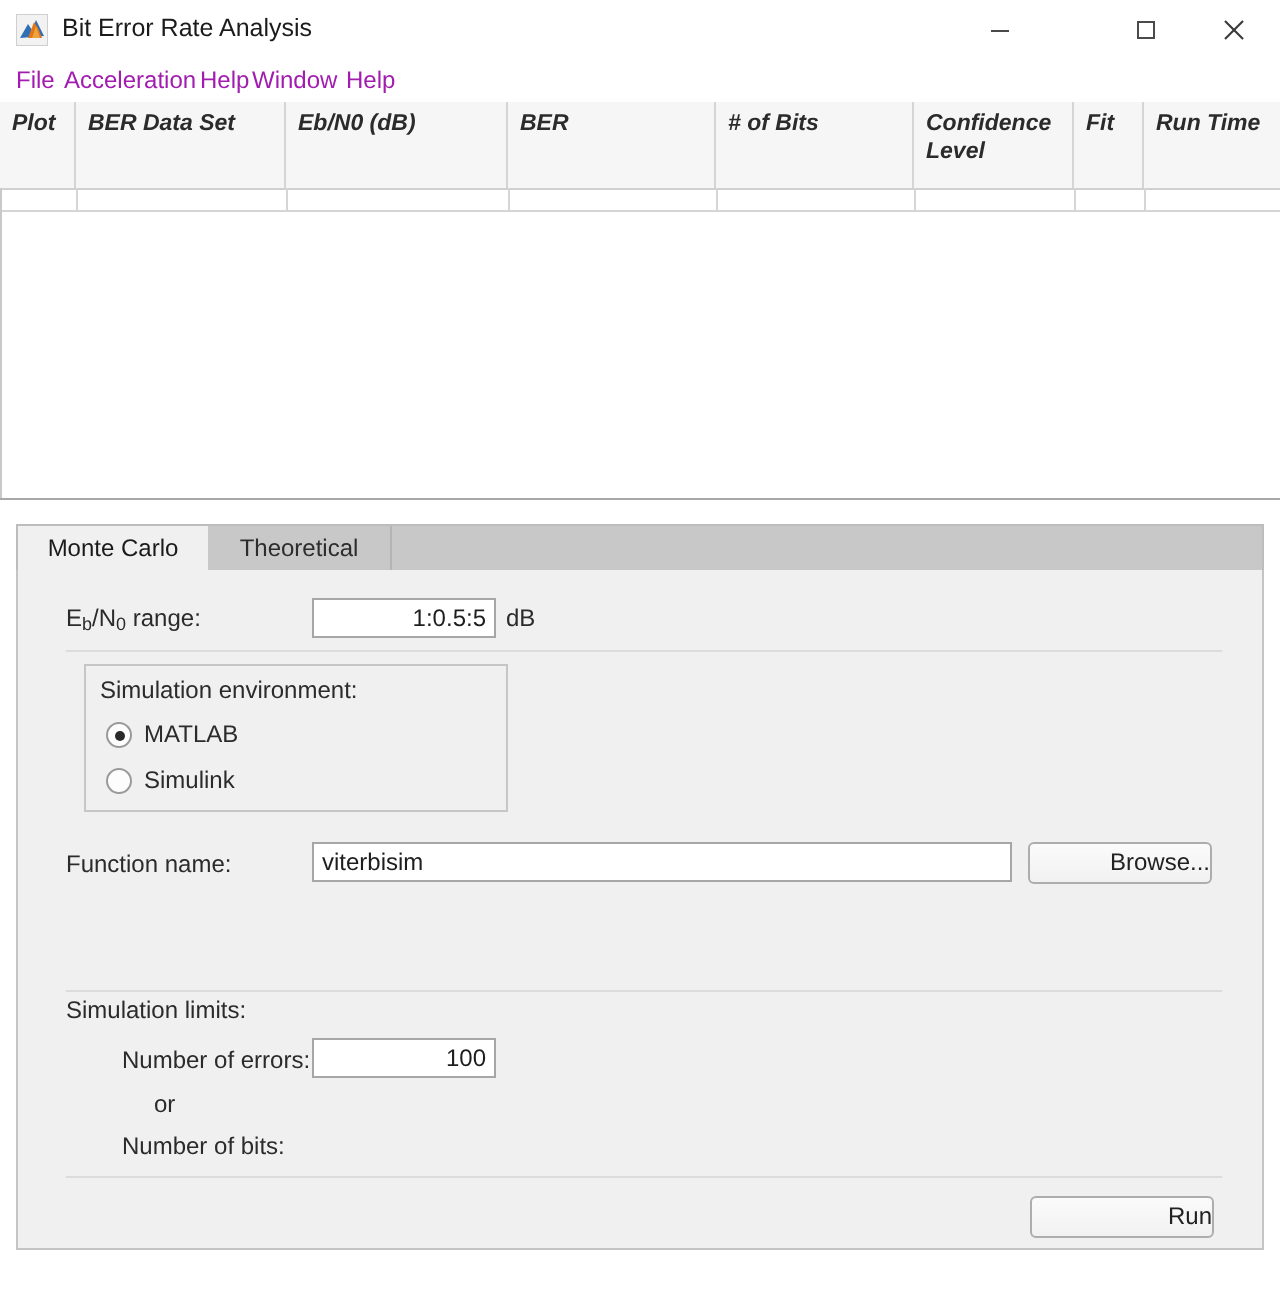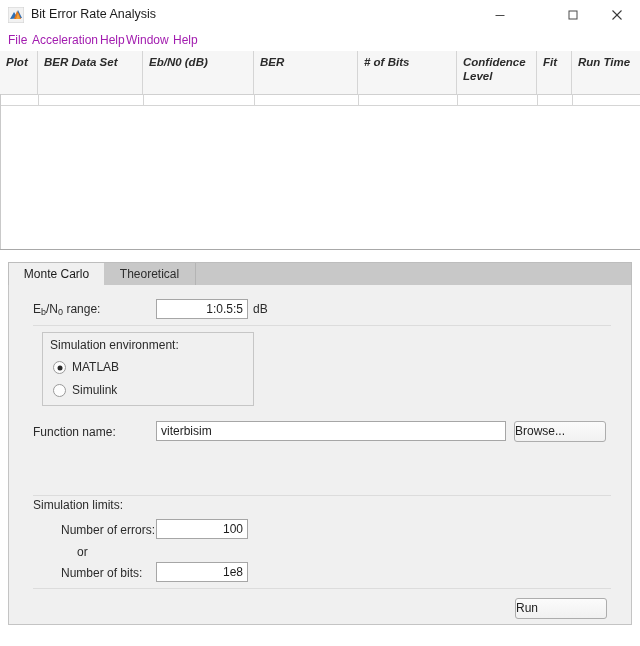--- a/index.html
+++ b/index.html
@@ -225,21 +225,21 @@
 
   .button {
     position: absolute;
     box-sizing: border-box;
     background: linear-gradient(#fbfbfb, #f1f1f1);
     border: 1px solid #adadad;
     border-radius: 3px;
     font-family: "Liberation Sans", sans-serif;
     font-size: 12px;
     color: #222;
-    text-align: left;
+    text-align: right;
     white-space: nowrap;
   }
 </style>
 </head>
 <body>
 
 <div class="titlebar">
   <span class="app-icon">
     <svg width="16" height="16" viewBox="0 0 16 16">
       <rect x="0" y="0" width="16" height="16" fill="#f2f2f2" stroke="#cfcfcf" stroke-width="1"></rect>
@@ -336,18 +336,17 @@
   <div class="hr" style="left:24px; top:210px; width:578px;"></div>
 
   <div class="lbl" style="left:24px; top:213px;">Simulation limits:</div>
 
   <div class="lbl" style="left:52px; top:238px;">Number of errors:</div>
   <div class="textfield right" style="left:147px; top:234px; width:92px;">100</div>
 
   <div class="lbl" style="left:68px; top:260px;">or</div>
 
   <div class="lbl" style="left:52px; top:281px;">Number of bits:</div>
-  <div class="textfield right" style="left:147px; top:277px; width:92px;">1e8</div>
 
   <div class="hr" style="left:24px; top:303px; width:578px;"></div>
 
   <div class="button" style="left:506px; top:313px; width:92px; height:21px; line-height:19px;">Run</div>
 </div>
 
 </body></html>

